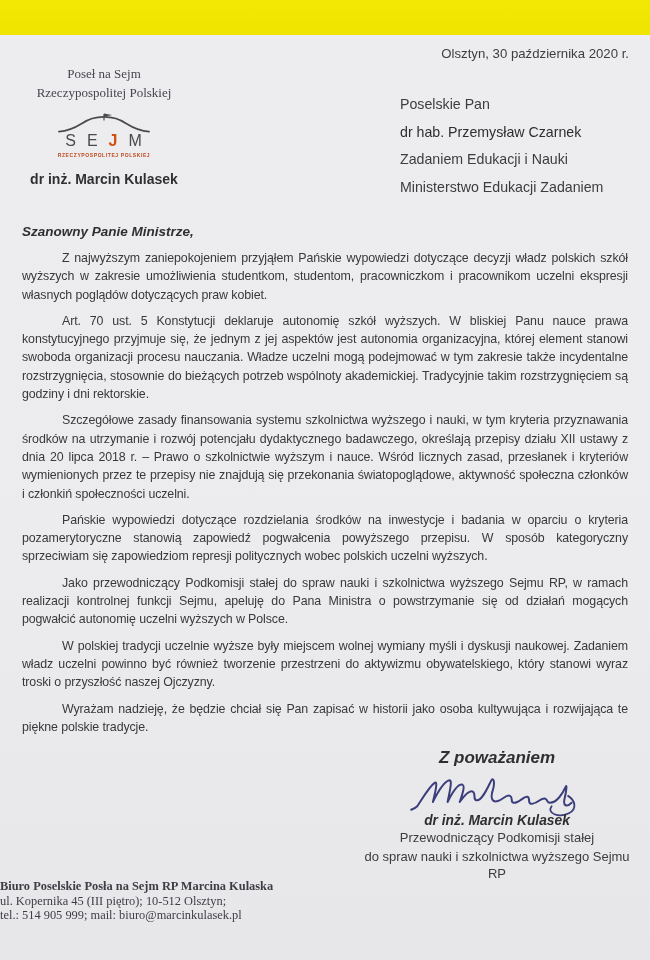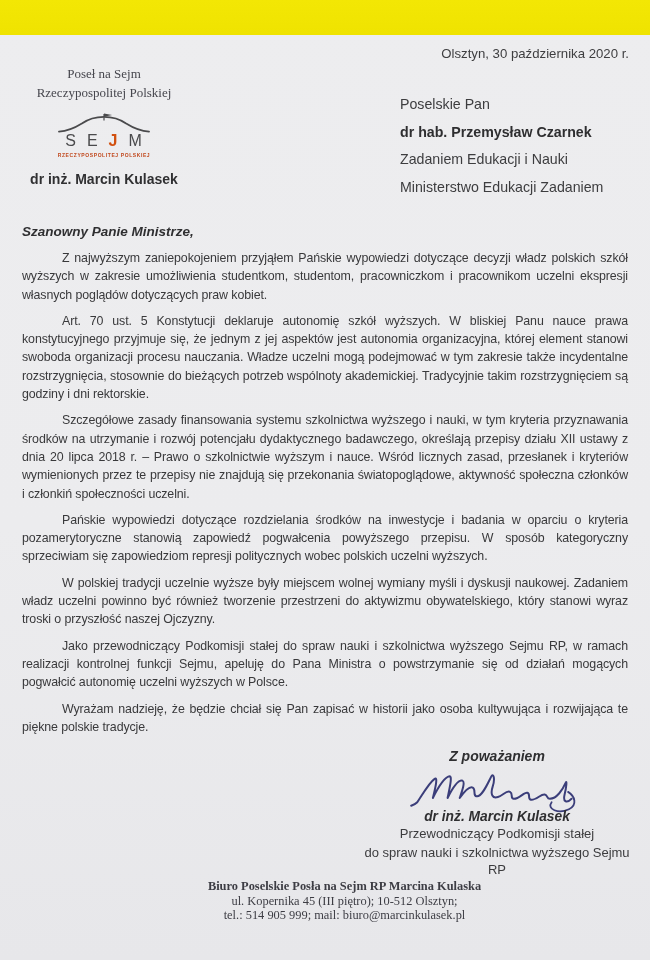--- a/index.html
+++ b/index.html
@@ -27,40 +27,40 @@
   .logo-letters { font-size:16px; color:#4a4a4c; letter-spacing:1px; }
   .logo-letters span { display:inline-block; margin:0 5px; }
   .logo-letters .logo-j { color:#d2500f; font-weight:bold; }
   .logo-subtext { margin-top:2px; font-size:5px; letter-spacing:0.6px;
     color:#c1491e; font-weight:bold; }
   .sender-name { margin-top:13px; font-size:14px; font-weight:bold; color:#303032; }
 
   
   .addressee { position:absolute; top:96px; left:400px; font-size:14.2px; color:#3d3d3f; }
   .addressee div { margin-bottom:11.5px; line-height:16px; }
-  .addressee .strong { font-weight:bold; color:#2e2e30; }
+  .addressee .strong { font-weight:normal; color:#2e2e30; }
 
   
   .body-block { position:absolute; top:224px; left:22px; width:606px; }
   .salutation { font-size:13.5px; font-weight:bold; font-style:italic;
     color:#2f2f31; margin-bottom:10px; }
   .body-block p { font-size:12.4px; line-height:18.3px; letter-spacing:-0.1px;
     text-align:justify; text-indent:40px; margin-bottom:8px; color:#39393b; }
 
   
   .closing { position:absolute; top:748px; left:362px; width:270px; text-align:center; }
-  .valediction { font-size:14px; font-weight:bold; font-style:italic; color:#2f2f31; }
+  .valediction { font-size:17px; font-weight:bold; font-style:italic; color:#2f2f31; }
   .sig-svg { display:block; margin:1px auto -8px; width:186px; height:52px; }
   .signatory-name { font-size:13.8px; font-weight:bold; font-style:italic; color:#2f2f31; }
   .signatory-title { font-size:13px; line-height:17.5px; color:#3c3c3e; margin-top:1px; }
 
   
-  .footer { position:absolute; top:879px; left:0; width:100%; text-align:center;
+  .footer { position:absolute; top:879px; left:0; width:100%; text-align:left;
     font-family:"Liberation Serif", serif; font-size:12.4px; line-height:14.6px;
-    color:#3d3d44;padding-left:39px; }
+    color:#3d3d44; }
   .footer .f-bold { font-weight:bold; }
 </style>
 </head>
 <body>
 
 <div class="page">
 
   <div class="accent-bar"></div>
 
   <div class="date-line">Olsztyn, 30 października 2020 r.</div>
@@ -90,22 +90,22 @@
     <div>Zadaniem Edukacji i Nauki</div>
     <div>Ministerstwo Edukacji Zadaniem</div>
   </div>
 
   <div class="body-block">
     <div class="salutation">Szanowny Panie Ministrze,</div>
     <p>Z najwyższym zaniepokojeniem przyjąłem Pańskie wypowiedzi dotyczące decyzji władz polskich szkół wyższych w zakresie umożliwienia studentkom, studentom, pracowniczkom i pracownikom uczelni ekspresji własnych poglądów dotyczących praw kobiet.</p>
     <p>Art. 70 ust. 5 Konstytucji deklaruje autonomię szkół wyższych. W bliskiej Panu nauce prawa konstytucyjnego przyjmuje się, że jednym z jej aspektów jest autonomia organizacyjna, której element stanowi swoboda organizacji procesu nauczania. Władze uczelni mogą podejmować w tym zakresie także incydentalne rozstrzygnięcia, stosownie do bieżących potrzeb wspólnoty akademickiej. Tradycyjnie takim rozstrzygnięciem są godziny i dni rektorskie.</p>
     <p>Szczegółowe zasady finansowania systemu szkolnictwa wyższego i nauki, w tym kryteria przyznawania środków na utrzymanie i rozwój potencjału dydaktycznego badawczego, określają przepisy działu XII ustawy z dnia 20 lipca 2018 r. – Prawo o szkolnictwie wyższym i nauce. Wśród licznych zasad, przesłanek i kryteriów wymienionych przez te przepisy nie znajdują się przekonania światopoglądowe, aktywność społeczna członków i członkiń społeczności uczelni.</p>
     <p>Pańskie wypowiedzi dotyczące rozdzielania środków na inwestycje i badania w oparciu o kryteria pozamerytoryczne stanowią zapowiedź pogwałcenia powyższego przepisu. W sposób kategoryczny sprzeciwiam się zapowiedziom represji politycznych wobec polskich uczelni wyższych.</p>
+    <p>Jako przewodniczący Podkomisji stałej do spraw nauki i szkolnictwa wyższego Sejmu RP, w ramach realizacji kontrolnej funkcji Sejmu, apeluję do Pana Ministra o powstrzymanie się od działań mogących pogwałcić autonomię uczelni wyższych w Polsce.</p>
     <p>W polskiej tradycji uczelnie wyższe były miejscem wolnej wymiany myśli i dyskusji naukowej. Zadaniem władz uczelni powinno być również tworzenie przestrzeni do aktywizmu obywatelskiego, który stanowi wyraz troski o przyszłość naszej Ojczyzny.</p>
-    <p>Jako przewodniczący Podkomisji stałej do spraw nauki i szkolnictwa wyższego Sejmu RP, w ramach realizacji kontrolnej funkcji Sejmu, apeluję do Pana Ministra o powstrzymanie się od działań mogących pogwałcić autonomię uczelni wyższych w Polsce.</p>
     <p>Wyrażam nadzieję, że będzie chciał się Pan zapisać w historii jako osoba kultywująca i rozwijająca te piękne polskie tradycje.</p>
   </div>
 
   <div class="closing">
     <div class="valediction">Z poważaniem</div>
     <svg class="sig-svg" viewBox="0 0 210 60" xmlns="http://www.w3.org/2000/svg">
       <path d="M6 47 C9 46 11 45 13 43 C19 34 27 20 33 16 C37 13 34 26 31 38 C37 26 45 14 50 13 C54 12 50 28 48 38 C53 28 60 17 65 18 C69 19 64 32 62 38 C67 31 73 24 77 26 C81 28 77 35 81 36 C87 38 94 22 98 14 C101 8 103 16 100 25 C97 34 100 39 106 37 C112 35 116 29 120 31 C124 33 120 38 124 39 C130 40 136 31 140 32 C144 33 140 39 144 40 C150 41 156 33 160 34 C164 35 162 39 166 39 C174 39 181 28 184 21 C186 16 185 26 183 34 C181 42 185 45 191 39" stroke="#3b3e7a" stroke-width="2.3" fill="none" stroke-linecap="round" stroke-linejoin="round"></path>
       <path d="M187 31 C195 36 198 46 188 51 C176 57 162 51 168 43" stroke="#3b3e7a" stroke-width="2.1" fill="none" stroke-linecap="round" stroke-linejoin="round"></path>
     </svg>
     <div class="signatory-name">dr inż. Marcin Kulasek</div>

